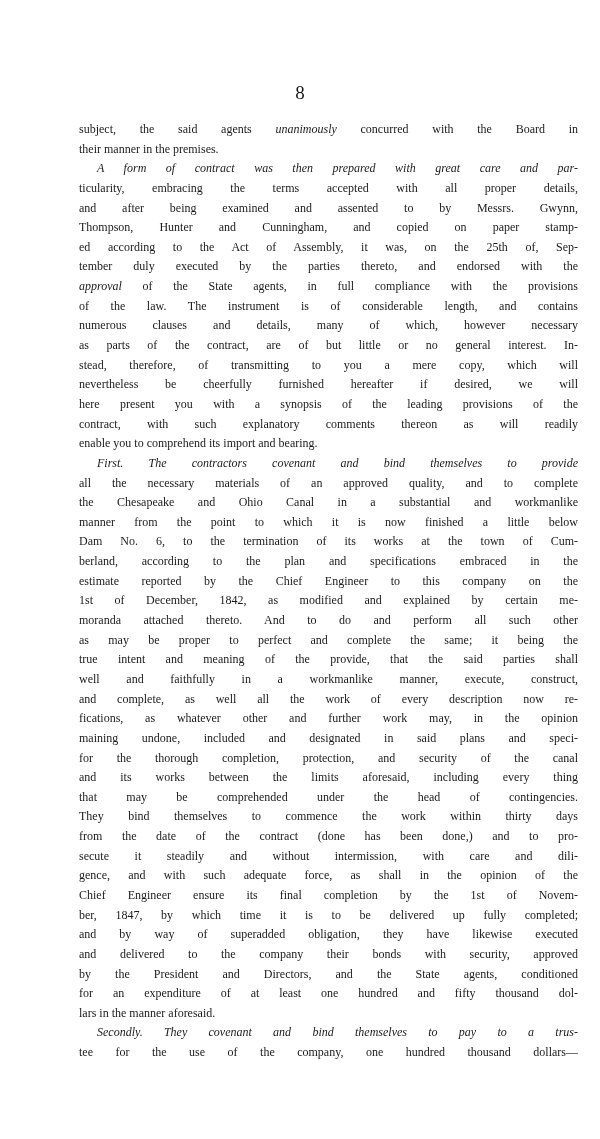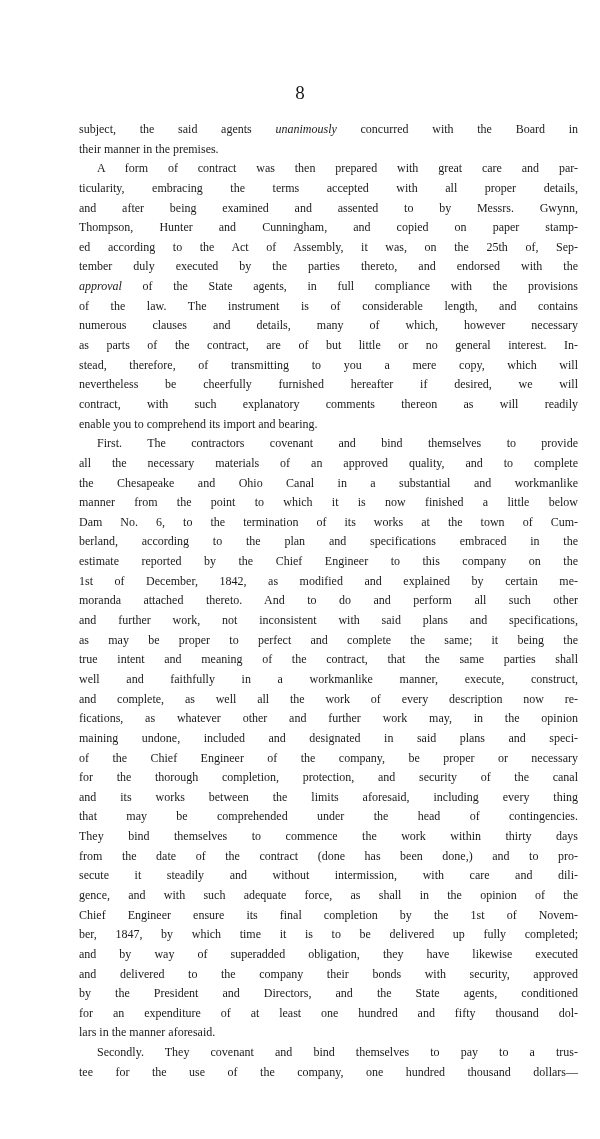--- a/index.html
+++ b/index.html
@@ -38,20 +38,21 @@
       white-space: nowrap;
       text-align: justify;
       text-align-last: justify;
       overflow: visible;
     }
     .line.last {
       text-align-last: left;
     }
     .line.indent {
       padding-left: 18px;
+      font-style: italic;
     }
     .line em {
       font-style: italic;
     }
   </style>
 </head>
 <body>
 
 <div class="page-number">8</div>
 
@@ -66,41 +67,40 @@
       <span class="line"><span>and after being examined and assented to by Messrs. Gwynn,</span></span>
       <span class="line"><span>Thompson, Hunter and Cunningham, and copied on paper stamp-</span></span>
       <span class="line"><span>ed according to the Act of Assembly, it was, on the 25th of, Sep-</span></span>
       <span class="line"><span>tember duly executed by the parties thereto, and endorsed with the</span></span>
       <span class="line"><em>approval</em><span> of the State agents, in full compliance with the provisions</span></span>
       <span class="line"><span>of the law. The instrument is of considerable length, and contains</span></span>
       <span class="line"><span>numerous clauses and details, many of which, however necessary</span></span>
       <span class="line"><span>as parts of the contract, are of but little or no general interest. In-</span></span>
       <span class="line"><span>stead, therefore, of transmitting to you a mere copy, which will</span></span>
       <span class="line"><span>nevertheless be cheerfully furnished hereafter if desired, we will</span></span>
+      <span class="line"><span>here present you with a synopsis of the leading provisions of the</span></span>
       <span class="line"><span>contract, with such explanatory comments thereon as will readily</span></span>
       <span class="line last"><span>enable you to comprehend its import and bearing.</span></span>
     </div>
     <div>
       <span class="line indent"><span>First. The contractors covenant and bind themselves to provide</span></span>
       <span class="line"><span>all the necessary materials of an approved quality, and to complete</span></span>
       <span class="line"><span>the Chesapeake and Ohio Canal in a substantial and workmanlike</span></span>
       <span class="line"><span>manner from the point to which it is now finished a little below</span></span>
       <span class="line"><span>Dam No. 6, to the termination of its works at the town of Cum-</span></span>
       <span class="line"><span>berland, according to the plan and specifications embraced in the</span></span>
       <span class="line"><span>estimate reported by the Chief Engineer to this company on the</span></span>
       <span class="line"><span>1st of December, 1842, as modified and explained by certain me-</span></span>
       <span class="line"><span>moranda attached thereto. And to do and perform all such other</span></span>
-      <span class="line"><span>and further work, not inconsistent with said plans and specifications,</span></span>
       <span class="line"><span>as may be proper to perfect and complete the same; it being the</span></span>
-      <span class="line"><span>true intent and meaning of the contract, that the same parties shall</span></span>
+      <span class="line"><span>true intent and meaning of the provide, that the said parties shall</span></span>
       <span class="line"><span>well and faithfully in a workmanlike manner, execute, construct,</span></span>
       <span class="line"><span>and complete, as well all the work of every description now re-</span></span>
       <span class="line"><span>fications, as whatever other and further work may, in the opinion</span></span>
       <span class="line"><span>maining undone, included and designated in said plans and speci-</span></span>
-      <span class="line"><span>of the Chief Engineer of the company, be proper or necessary</span></span>
       <span class="line"><span>for the thorough completion, protection, and security of the canal</span></span>
       <span class="line"><span>and its works between the limits aforesaid, including every thing</span></span>
       <span class="line"><span>that may be comprehended under the head of contingencies.</span></span>
       <span class="line"><span>They bind themselves to commence the work within thirty days</span></span>
       <span class="line"><span>from the date of the contract (done has been done,) and to pro-</span></span>
       <span class="line"><span>secute it steadily and without intermission, with care and dili-</span></span>
       <span class="line"><span>gence, and with such adequate force, as shall in the opinion of the</span></span>
       <span class="line"><span>Chief Engineer ensure its final completion by the 1st of Novem-</span></span>
       <span class="line"><span>ber, 1847, by which time it is to be delivered up fully completed;</span></span>
       <span class="line"><span>and by way of superadded obligation, they have likewise executed</span></span>

